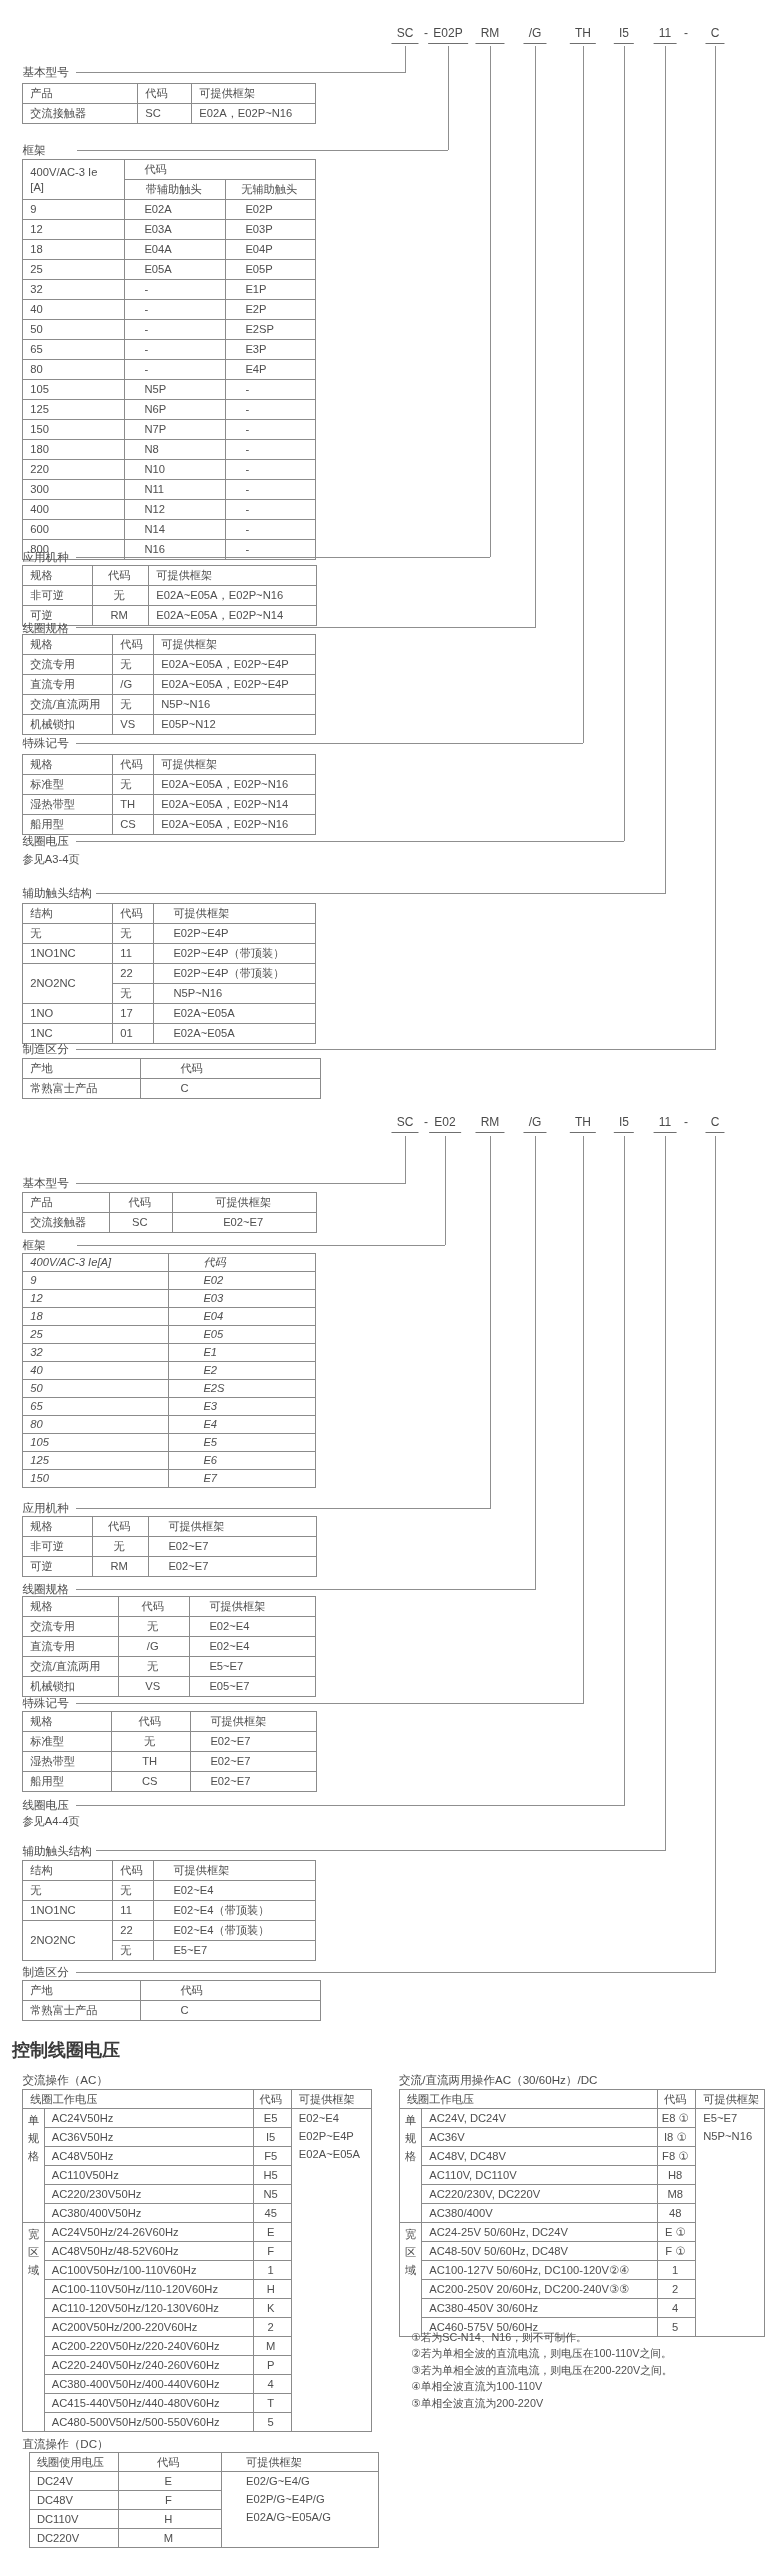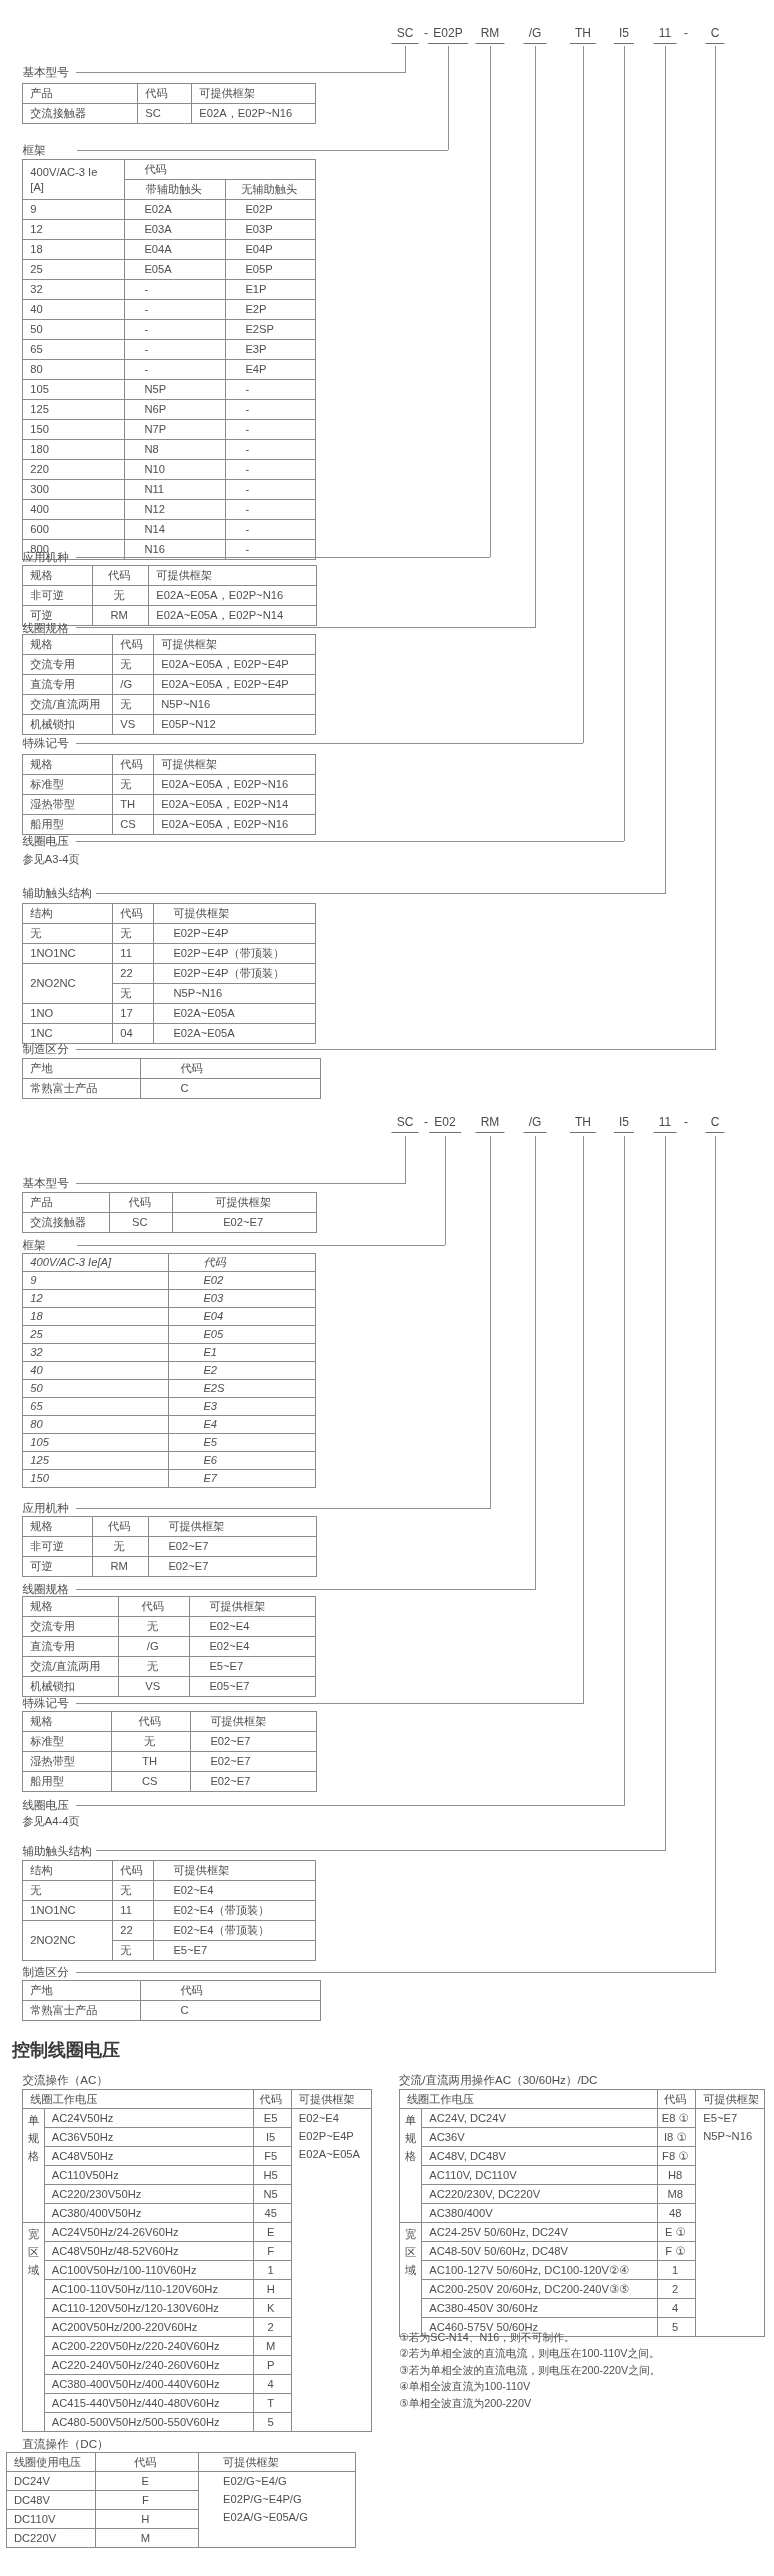--- a/index.html
+++ b/index.html
@@ -331,21 +331,21 @@
           <td>无</td>
           <td class="p20">N5P~N16</td>
         </tr>
         <tr>
           <td>1NO</td>
           <td>17</td>
           <td class="p20">E02A~E05A</td>
         </tr>
         <tr>
           <td>1NC</td>
-          <td>04</td>
+          <td>01</td>
           <td class="p20">E02A~E05A</td>
         </tr>
       </tbody>
   </table>
 
   <div class="st" style="left:22.4px;top:1042px">制造区分</div>
   <table class="tbl rh22" style="left:22.4px;top:1058px;width:298px">
     <colgroup>
         <col style="width:118px">
         <col style="width:180px">
@@ -785,30 +785,30 @@
         <tr>
           <td>AC380-450V 30/60Hz</td>
           <td class="c">4</td>
         </tr>
         <tr>
           <td>AC460-575V 50/60Hz</td>
           <td class="c">5</td>
         </tr>
       </tbody>
   </table>
-  <div class="notes" style="left:399px;top:2329px">
+  <div class="notes" style="left:411px;top:2329px">
       <div class="note-line">①若为SC-N14、N16，则不可制作。</div>
       <div class="note-line">②若为单相全波的直流电流，则电压在100-110V之间。</div>
       <div class="note-line">③若为单相全波的直流电流，则电压在200-220V之间。</div>
       <div class="note-line">④单相全波直流为100-110V</div>
       <div class="note-line">⑤单相全波直流为200-220V</div>
     </div>
 
   <div class="sub" style="left:22.4px;top:2437px">直流操作（DC）</div>
-  <table class="tbl" style="left:6px;top:2452px;width:349px">
+  <table class="tbl" style="left:29px;top:2452px;width:349px">
     <colgroup>
         <col style="width:89px">
         <col style="width:103px">
         <col style="width:157px">
       </colgroup>
       <tbody>
         <tr>
           <td>线圈使用电压</td>
           <td class="c">代码</td>
           <td class="p28">可提供框架</td>

